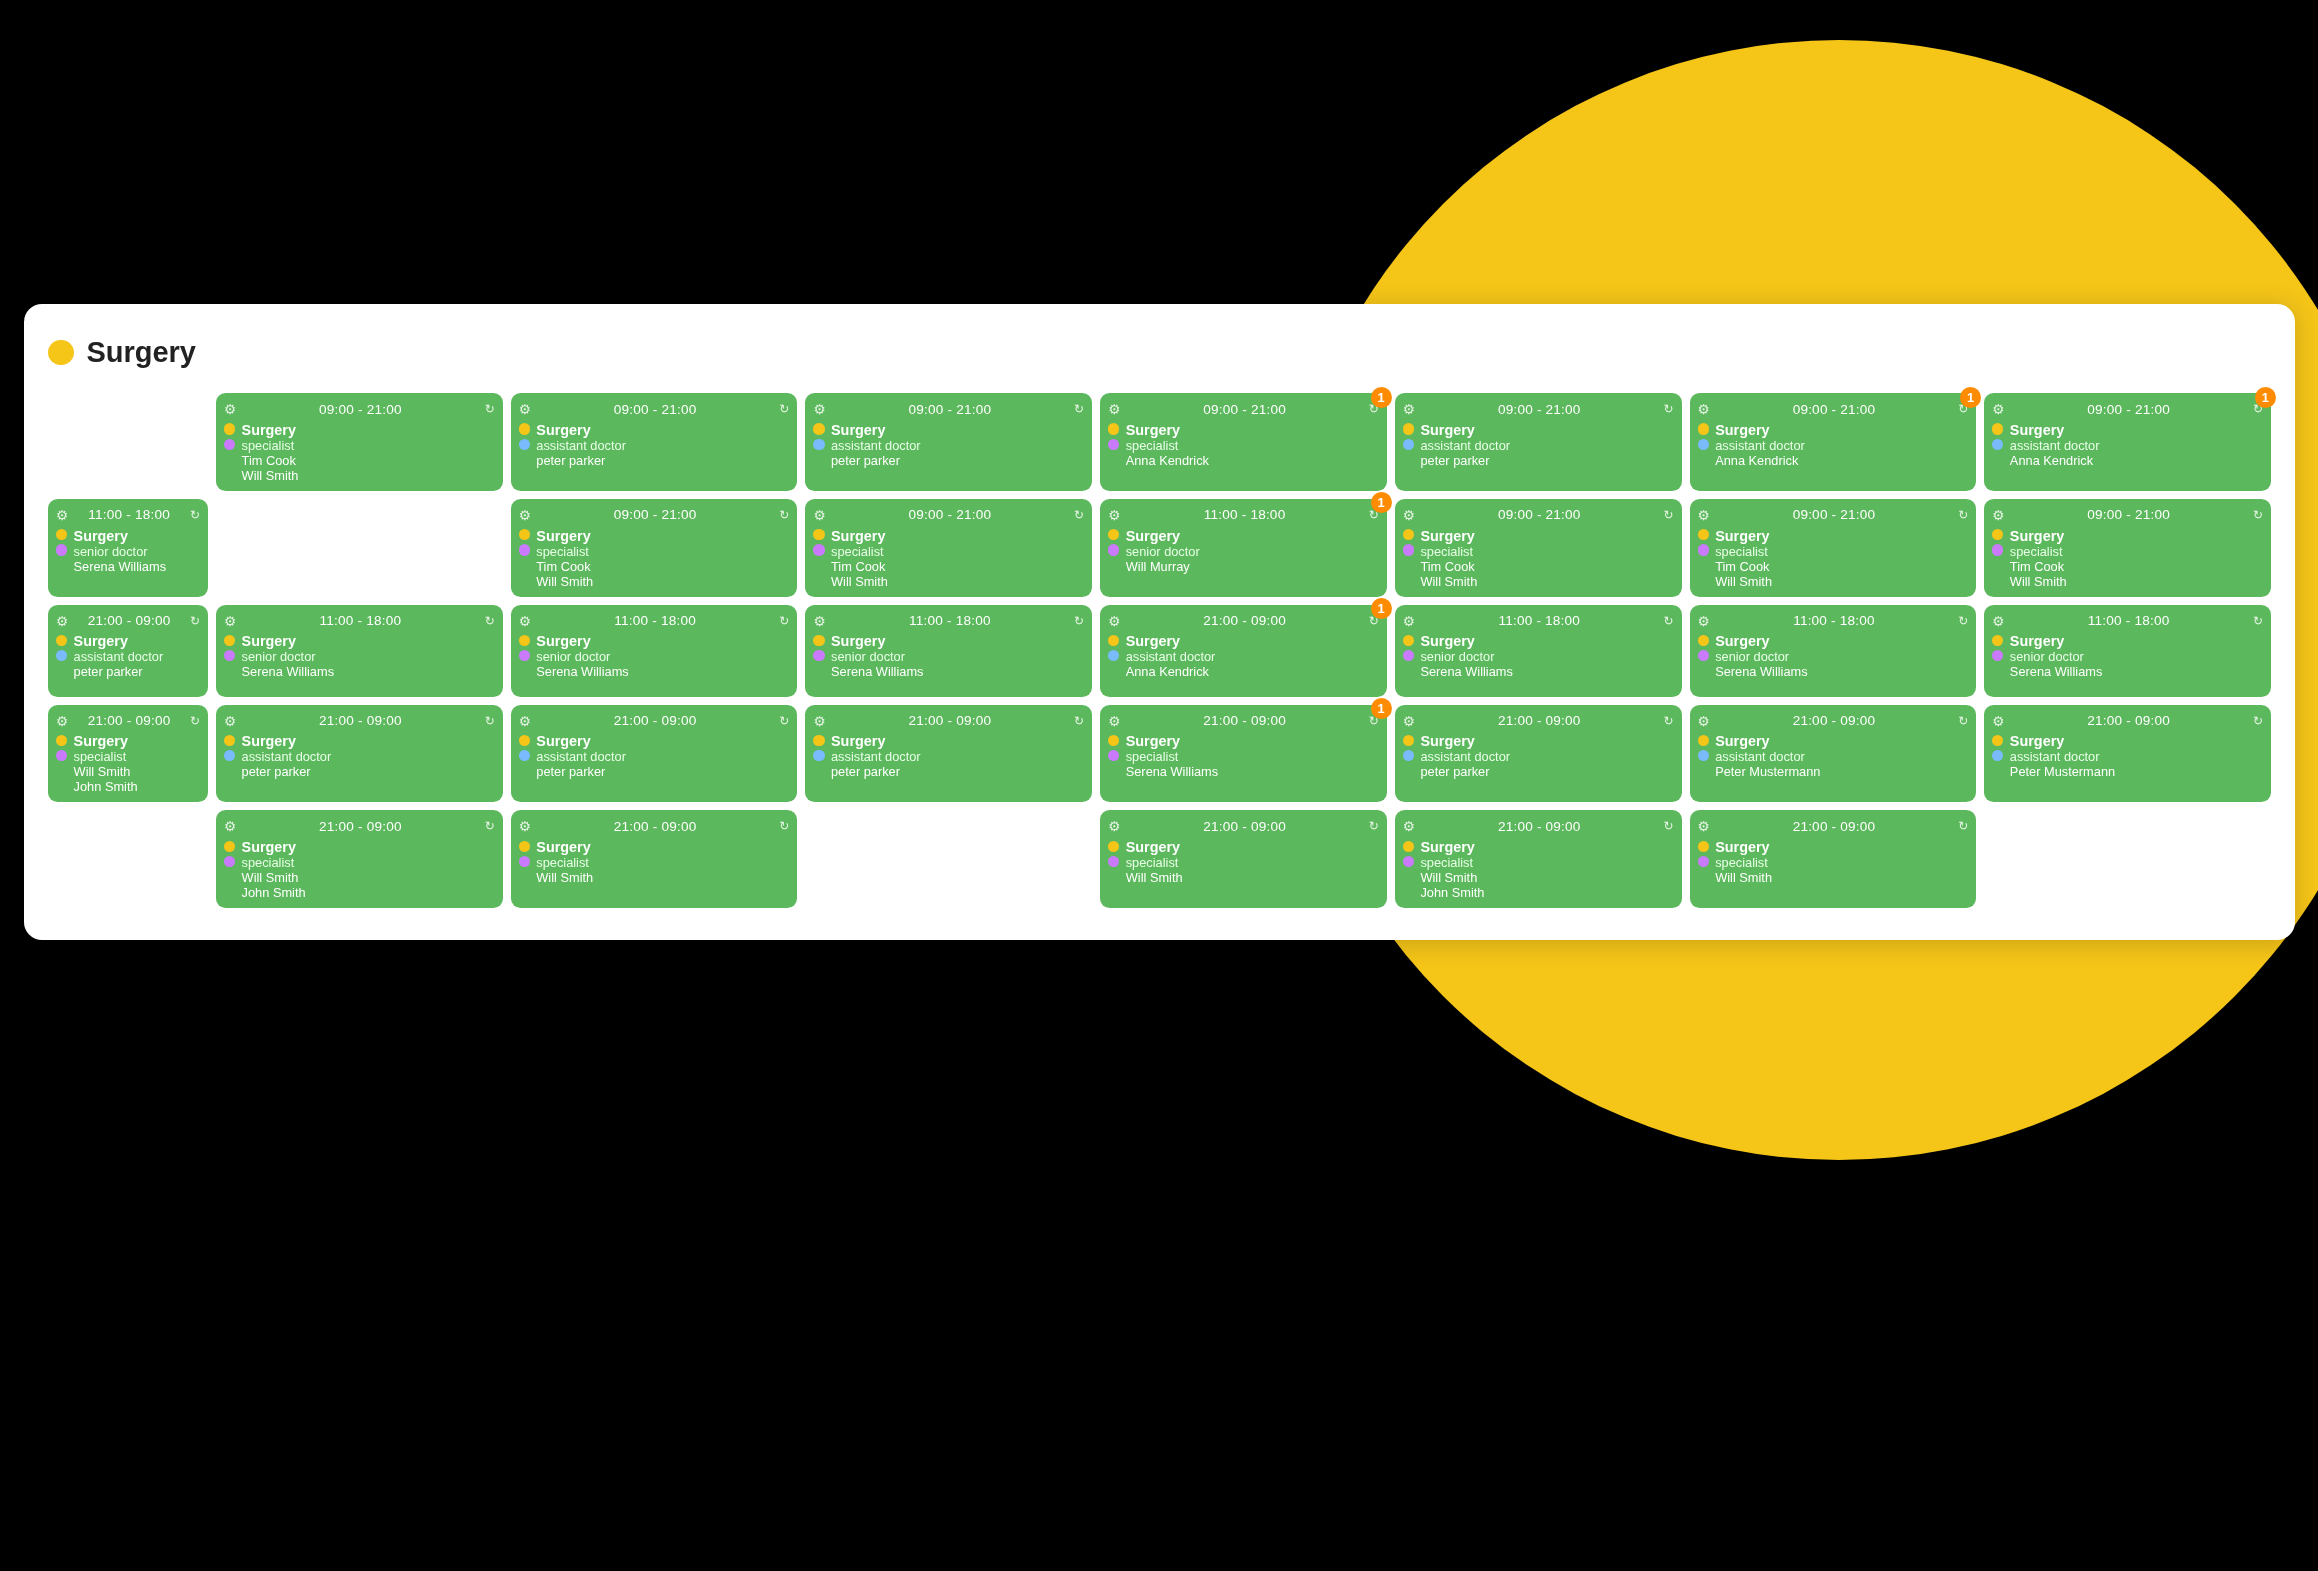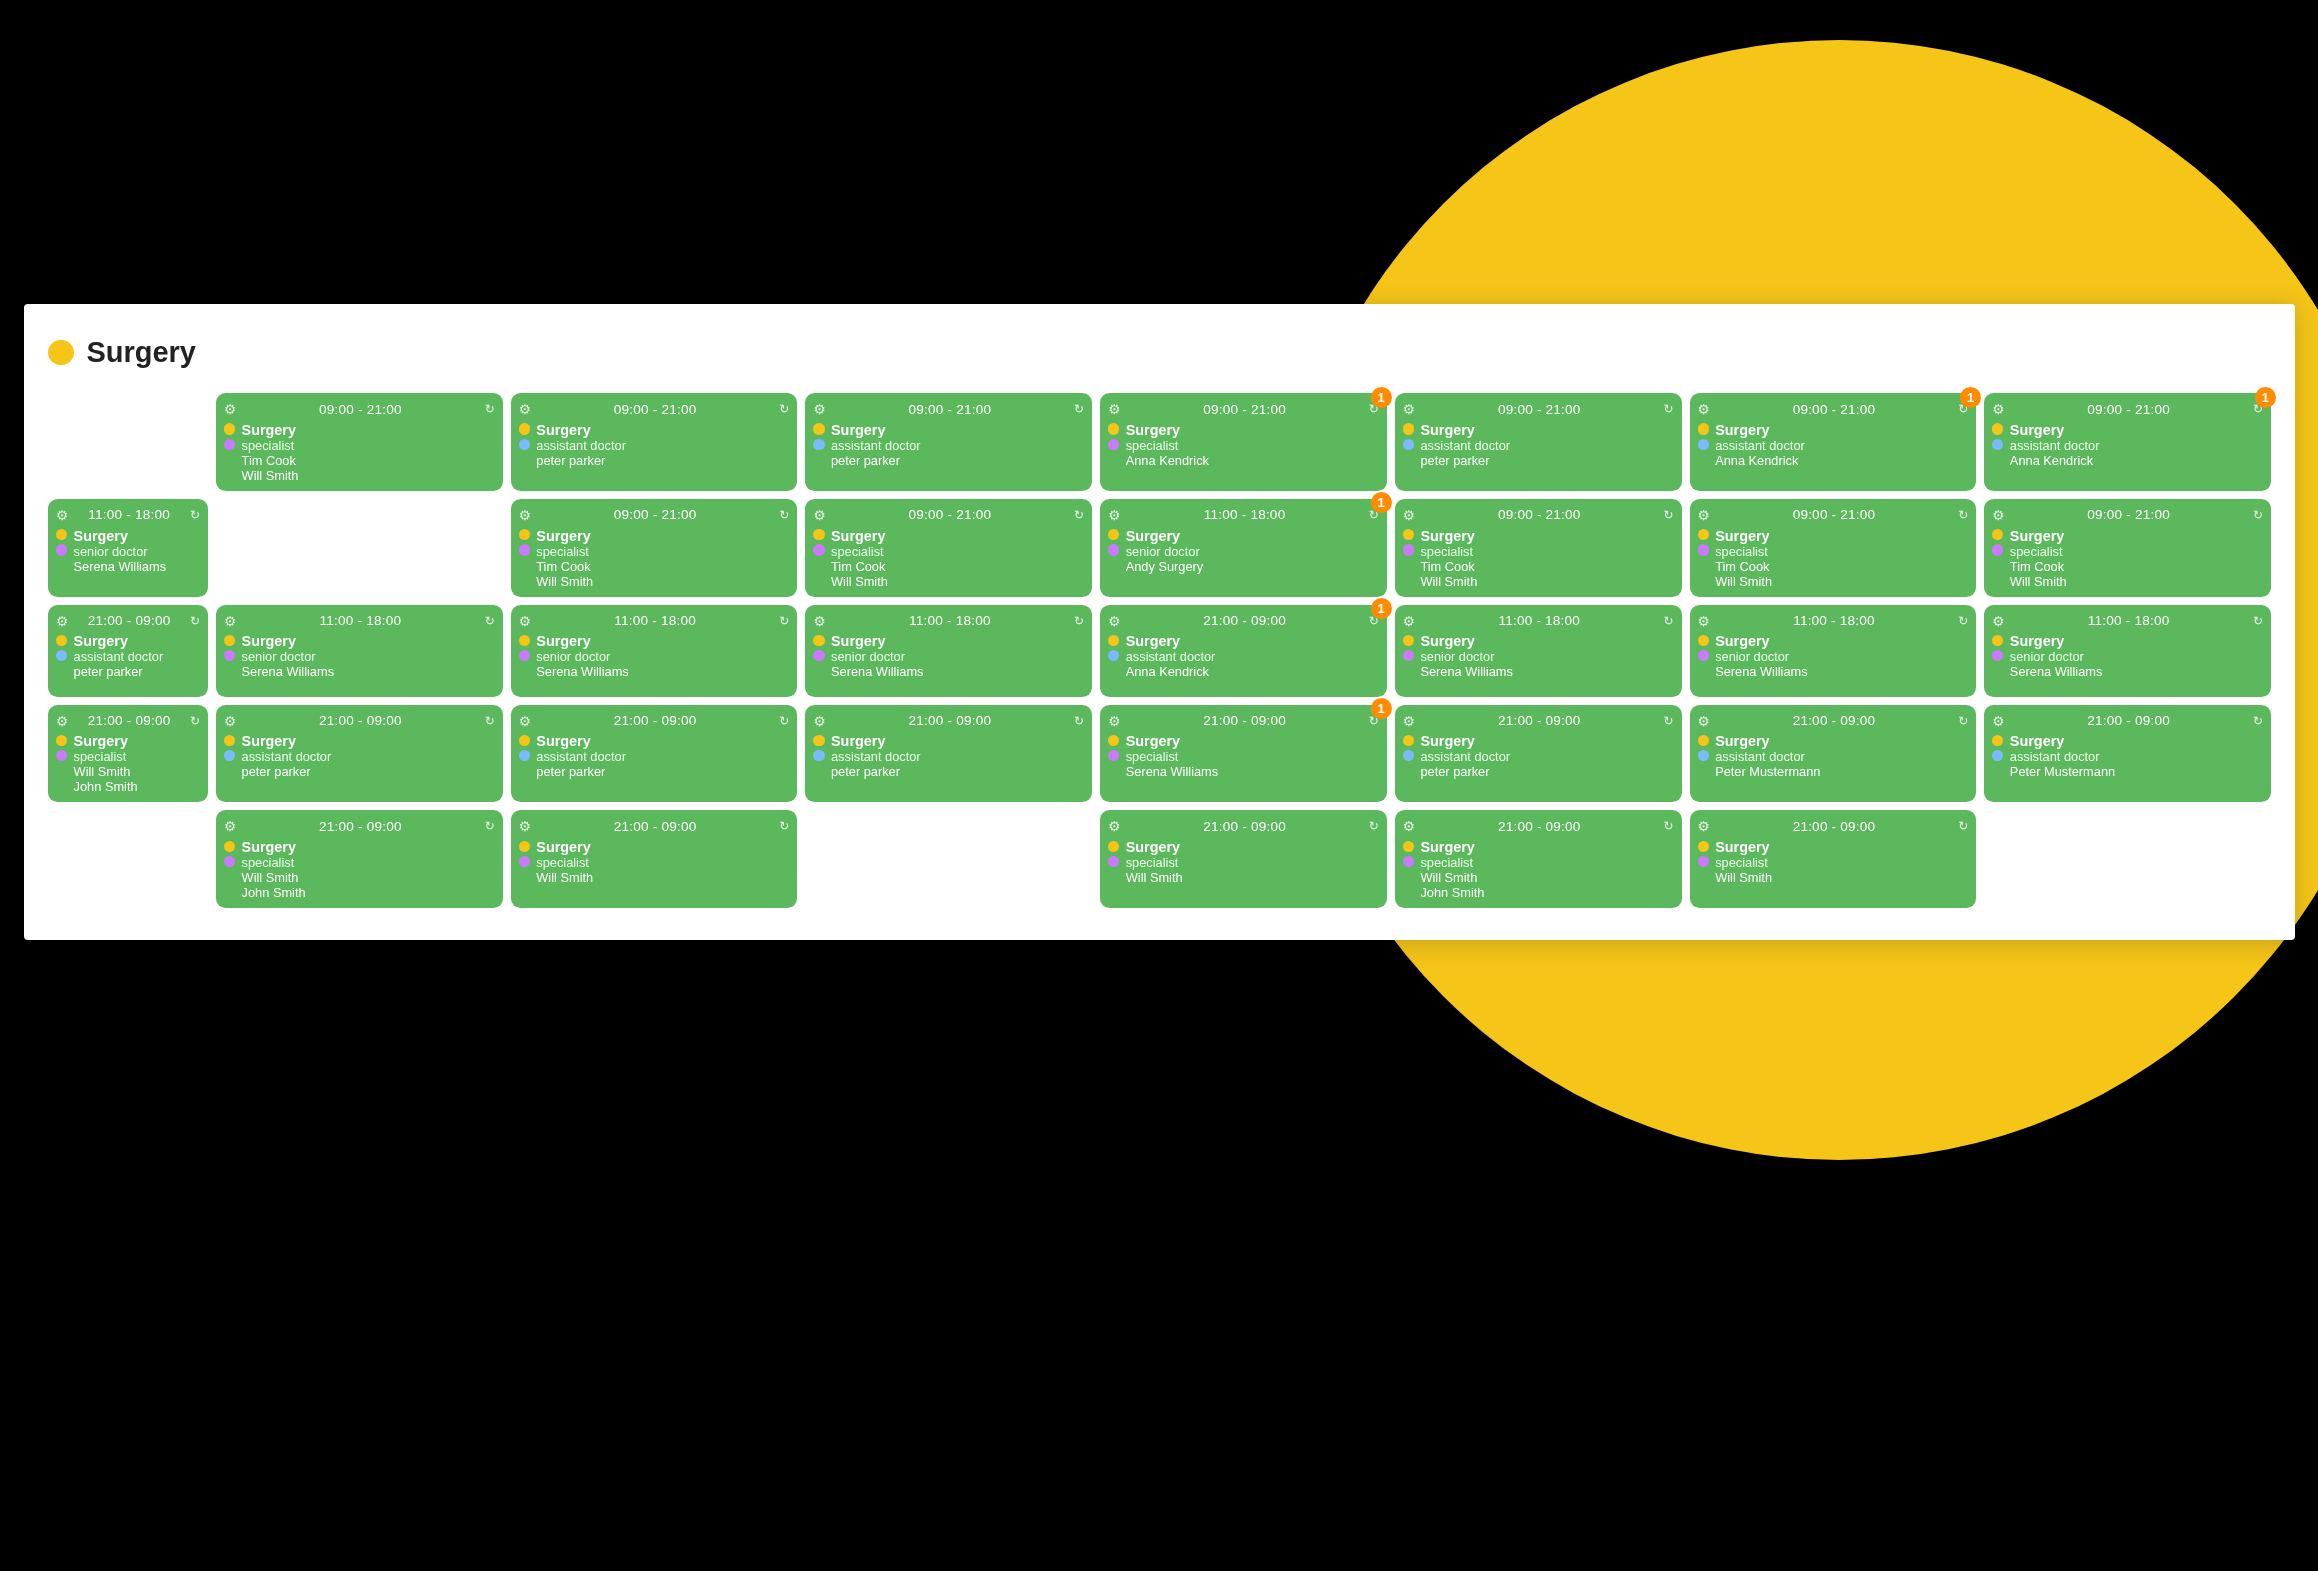--- a/index.html
+++ b/index.html
@@ -24,21 +24,21 @@
       z-index: 0;
     }
 
     
     .main-card {
       position: absolute;
       top: 304px;
       left: 24px;
       right: 24px;
       background: #fff;
-      border-radius: 4px;
+      border-radius: 18px;
       padding: 32px 24px 32px 24px;
       z-index: 10;
       box-shadow: 0 3.2px 25.6px rgba(0,0,0,0.18);
       min-height: 496px;
     }
 
     
     .header-row {
       display: flex;
       align-items: center;
@@ -364,21 +364,21 @@
             <span class="refresh-icon">↻</span>
           </div>
           <div class="card-body">
             <div class="dots-col">
               <div style="width: 11.2px; height: 11.2px; border-radius: 50%; background: rgb(245, 197, 24); flex-shrink: 0;"></div>
               <div style="width: 11.2px; height: 11.2px; border-radius: 50%; background: rgb(201, 122, 255); flex-shrink: 0;"></div>
             </div>
             <div class="text-col">
               <span class="dept">Surgery</span>
               <span class="role">senior doctor</span>
-              <span class="name1">Andy Surgery</span>
+              <span class="name1">Will Murray</span>
             </div>
           </div>
         </div>
         <div class="shift-card">
           <div class="card-header">
             <span class="gear-icon">⚙</span>
             <span class="time-range">09:00 - 21:00</span>
             <span class="refresh-icon">↻</span>
           </div>
           <div class="card-body">

